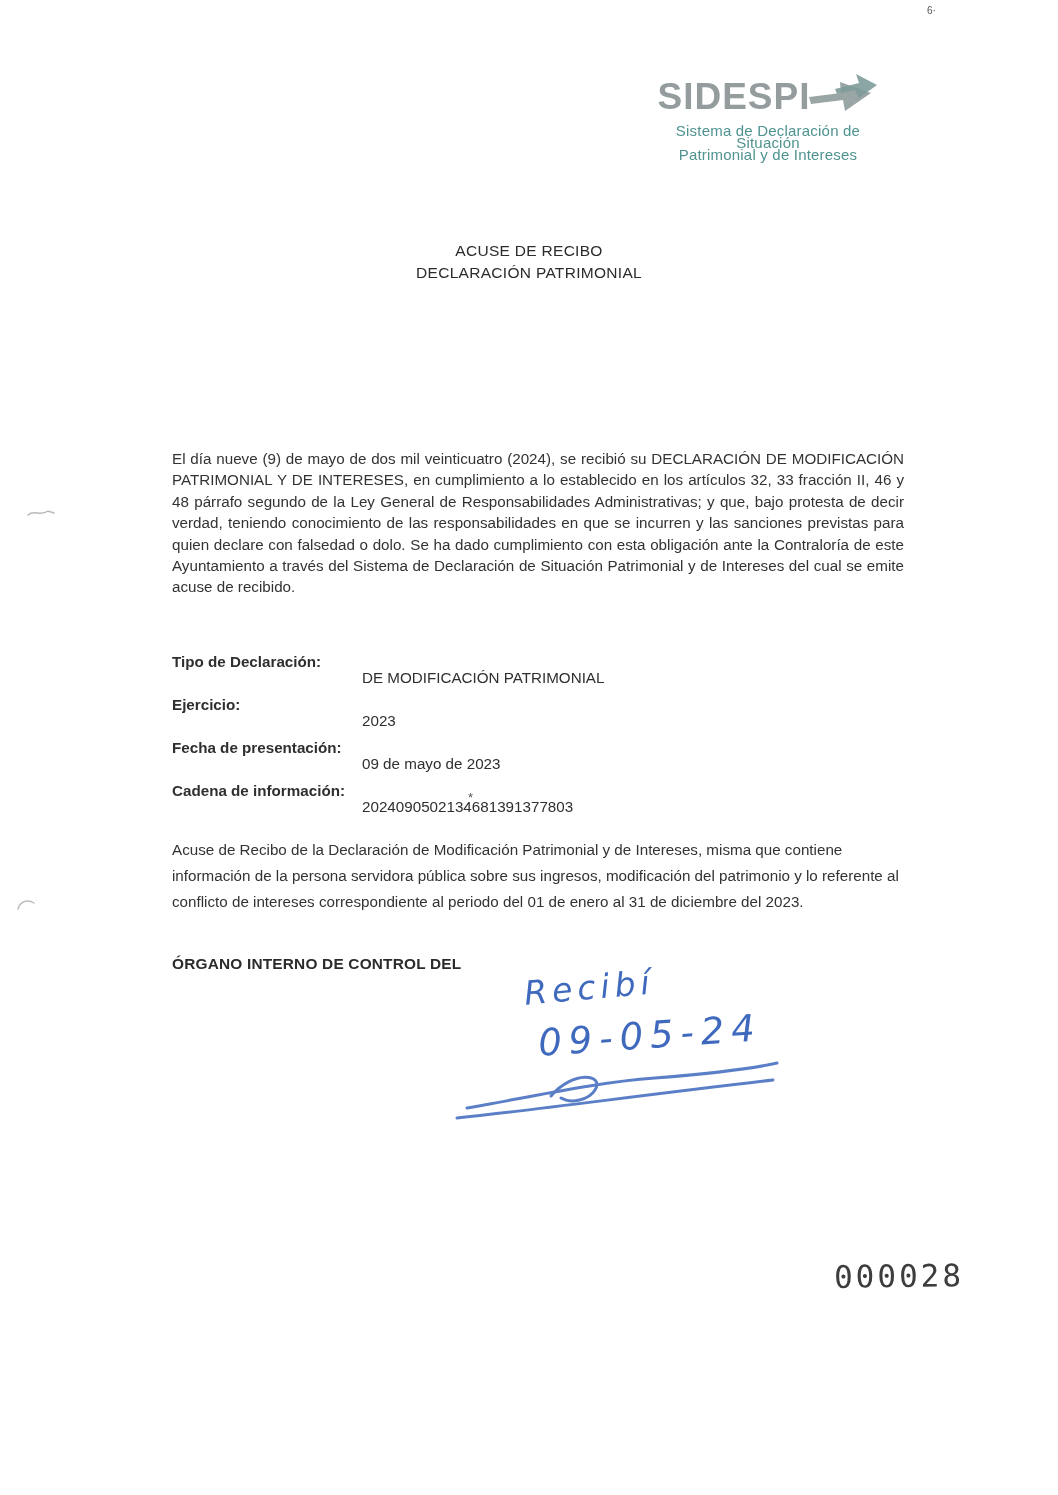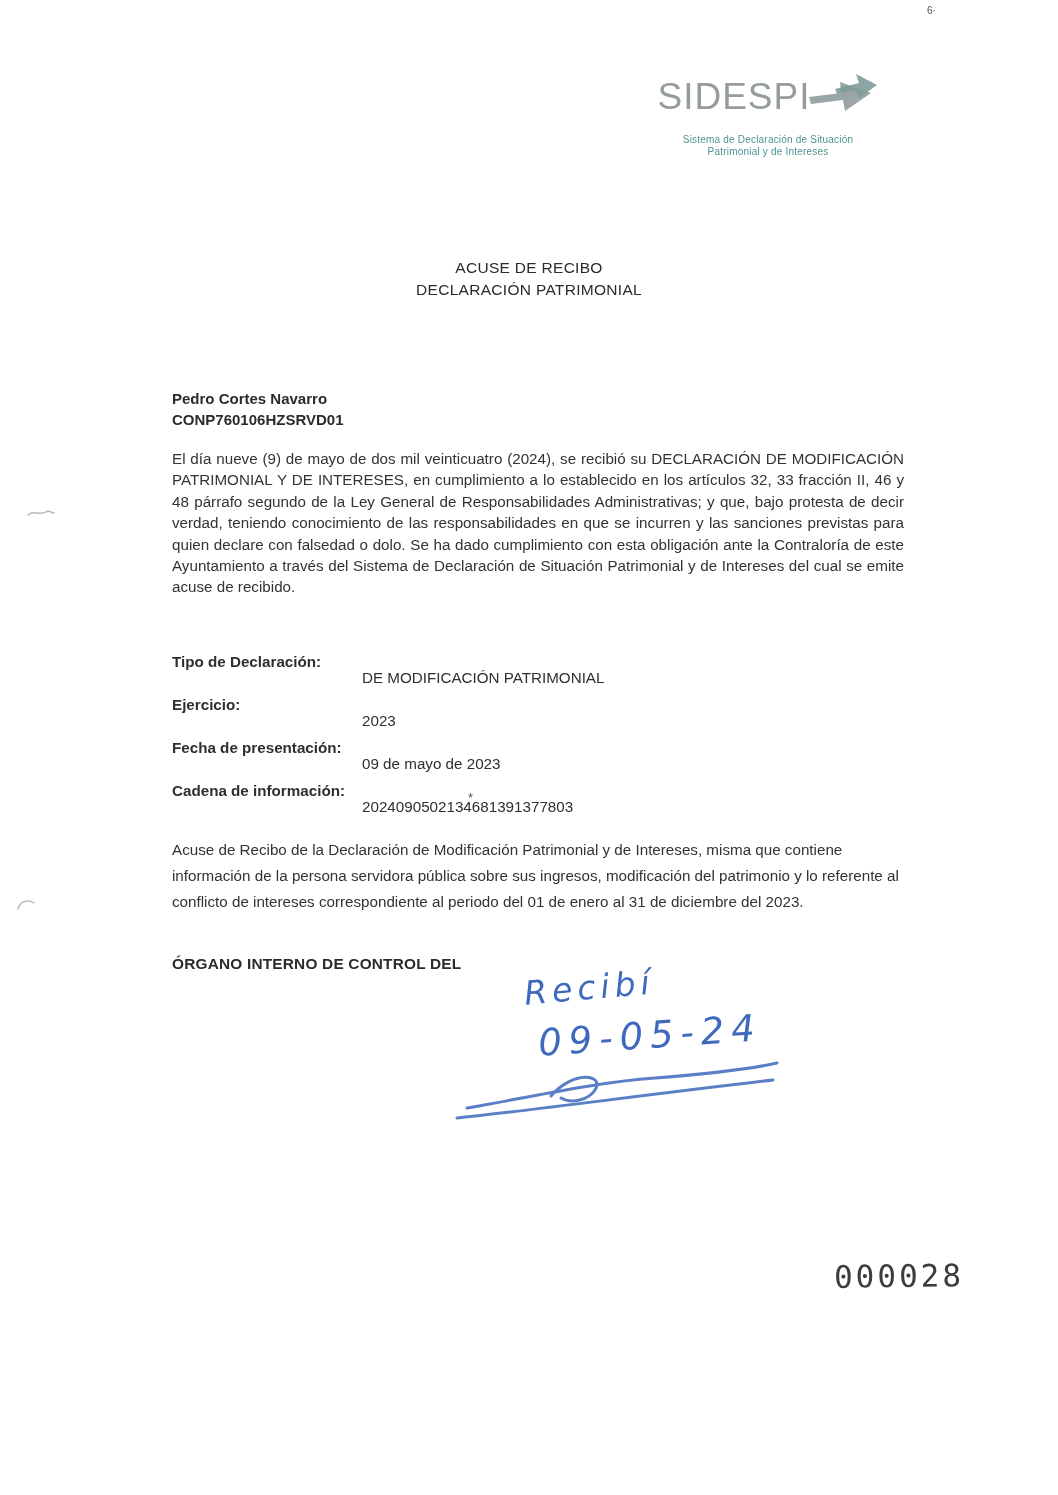--- a/index.html
+++ b/index.html
@@ -10,29 +10,29 @@
     background:#ffffff;
     font-family:"Liberation Sans", sans-serif;
     color:#2e2e2e;
     overflow:hidden;
   }
 
   
   .logo{position:absolute;left:648px;top:70px;width:240px;text-align:center;}
   .logo-row{display:flex;align-items:center;justify-content:center;}
   .logo-brand{
-    font-size:37px;font-weight:normal;letter-spacing:1px;
+    font-size:37px;font-weight:bold;letter-spacing:1px;
     color:#949c9d;line-height:40px;
   }
   .logo-arrow{margin-left:-4px;position:relative;top:-3px;}
-  .logo-sub{margin-top:10px;font-size:10px;line-height:12px;color:#4e9390;letter-spacing:0.2px;}
+  .logo-sub{margin-top:1px;font-size:15px;line-height:12px;color:#4e9390;letter-spacing:0.2px;}
 
   
   .title-block{
-    position:absolute;left:0;right:0;top:257px;
+    position:absolute;left:0;right:0;top:240px;
     text-align:center;font-size:15.5px;line-height:22px;
     color:#2b2b2b;letter-spacing:0.3px;
   }
 
   
   .declarant{position:absolute;left:172px;top:388px;font-size:15px;line-height:21px;font-weight:bold;color:#2b2b2b;}
 
   
   .body-par{
     position:absolute;left:172px;top:448px;width:732px;
@@ -100,24 +100,20 @@
       <div>Sistema de Declaración de Situación</div>
       <div>Patrimonial y de Intereses</div>
     </div>
   </div>
 
   <div class="title-block">
     <div>ACUSE DE RECIBO</div>
     <div>DECLARACIÓN PATRIMONIAL</div>
   </div>
 
-  <div class="declarant">
-    <div>Pedro Cortes Navarro</div>
-    <div>CONP760106HZSRVD01</div>
-  </div>
 
   <div class="body-par">El día nueve (9) de mayo de dos mil veinticuatro (2024), se recibió su DECLARACIÓN DE MODIFICACIÓN PATRIMONIAL Y DE INTERESES, en cumplimiento a lo establecido en los artículos 32, 33 fracción II, 46 y 48 párrafo segundo de la Ley General de Responsabilidades Administrativas; y que, bajo protesta de decir verdad, teniendo conocimiento de las responsabilidades en que se incurren y las sanciones previstas para quien declare con falsedad o dolo. Se ha dado cumplimiento con esta obligación ante la Contraloría de este Ayuntamiento a través del Sistema de Declaración de Situación Patrimonial y de Intereses del cual se emite acuse de recibido.</div>
 
   <div class="fields">
     <div class="field-label">Tipo de Declaración:</div>
     <div class="field-value">DE MODIFICACIÓN PATRIMONIAL</div>
     <div class="field-label">Ejercicio:</div>
     <div class="field-value">2023</div>
     <div class="field-label">Fecha de presentación:</div>
     <div class="field-value">09 de mayo de 2023</div>

